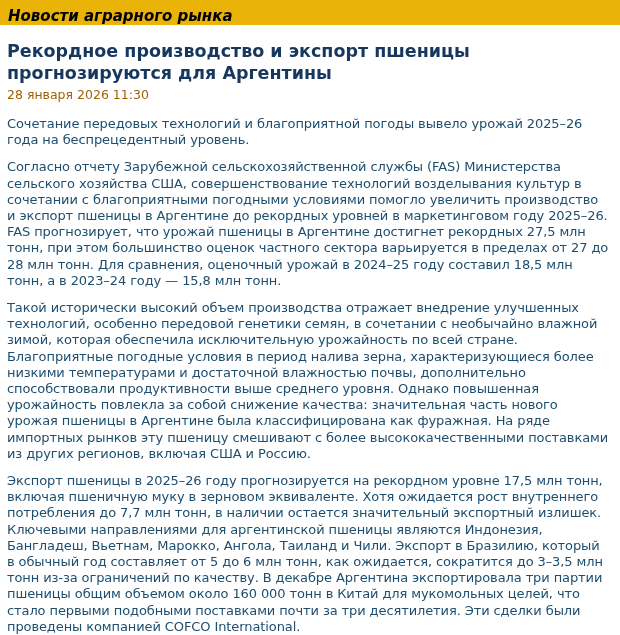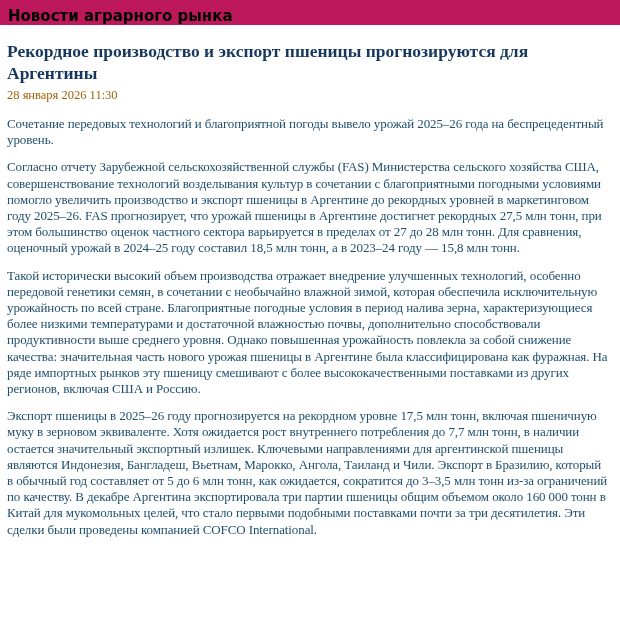--- a/index.html
+++ b/index.html
@@ -9,34 +9,34 @@
     font-family: "DejaVu Sans", "Liberation Sans", sans-serif;
   }
   .page {
     width: 620px;
     height: 635px;
     overflow: hidden;
     background: #ffffff;
     box-sizing: border-box;
   }
   .topbar {
-    background: #be185d;
+    background: #eab308;
     padding: 6px 8px 3px 8px;
     height: 16px;
+    font-style: italic;
   }
   .topbar-title {
     font-size: 15px;
     font-weight: bold;
     color: #000000;
     line-height: 16px;
     letter-spacing: 0;
   }
   .content {
     padding: 0 10px 0 7px;
-    font-family: Liberation Serif, serif;
   }
   .article-title {
     font-size: 17.5px;
     font-weight: bold;
     color: #17375e;
     line-height: 22px;
     margin: 15px 0 4px 0;
   }
   .article-date {
     font-size: 12.5px;

